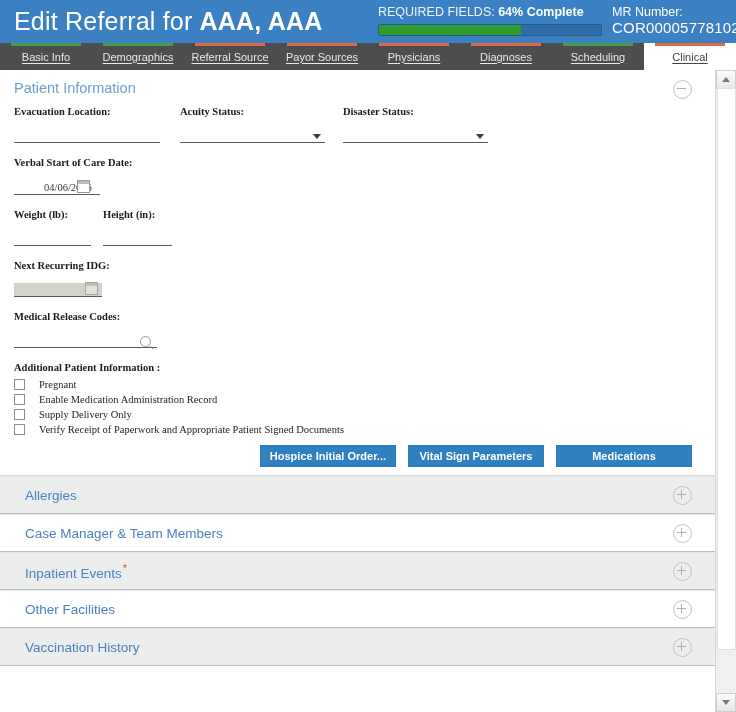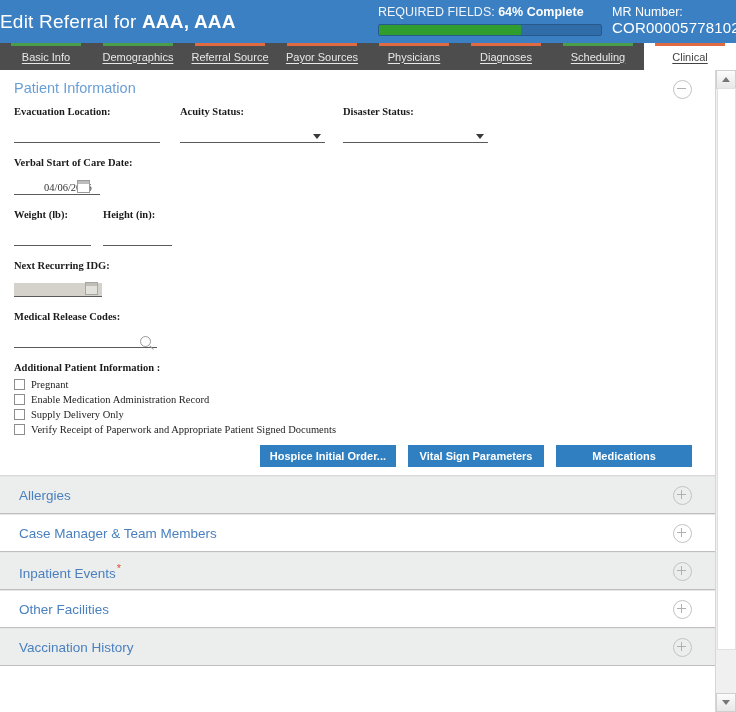--- a/index.html
+++ b/index.html
@@ -26,21 +26,22 @@
   
   .header {
     height: 43px;
     background: #3c80c4;
     display: flex;
     align-items: center;
     position: relative;
   }
   .header-title {
     color: #ffffff;
-    font-size: 19px;
+    font-size: 25px;
+    padding-left: 14px;
     letter-spacing: 0.2px;
     white-space: nowrap;
   }
   .header-title .pt-name {
     font-weight: bold;
   }
 
   .progress-block {
     position: absolute;
     left: 378px;
@@ -265,20 +266,21 @@
   .subhead {
     font-size: 10.5px;
     font-weight: bold;
     color: #1b1b1b;
     margin-bottom: 6px;
   }
   .cbrow {
     display: flex;
     align-items: center;
     margin-bottom: 4px;
+    gap: 8px;
   }
   .cbox {
     width: 9px;
     height: 9px;
     border: 1px solid #8d8d8d;
     background: #fff;
     margin-right: 6px;
     flex: none;
     cursor: pointer;
   }
@@ -316,21 +318,21 @@
     align-items: center;
     border-bottom: 1px solid #bfbfbf;
     border-top: 1px solid #e6e6e6;
     cursor: pointer;
   }
   .acc.shade { background: #eceded; }
   .acc.plain { background: #ffffff; }
   .acc-title {
     color: #4a80bf;
     font-size: 13.5px;
-    padding-left: 19px;
+    padding-left: 25px;
     white-space: nowrap;
   }
   .req-star {
     color: #e04b33;
     font-size: 11px;
     vertical-align: super;
     margin-left: 1px;
   }
   .acc .circ {
     position: absolute;

